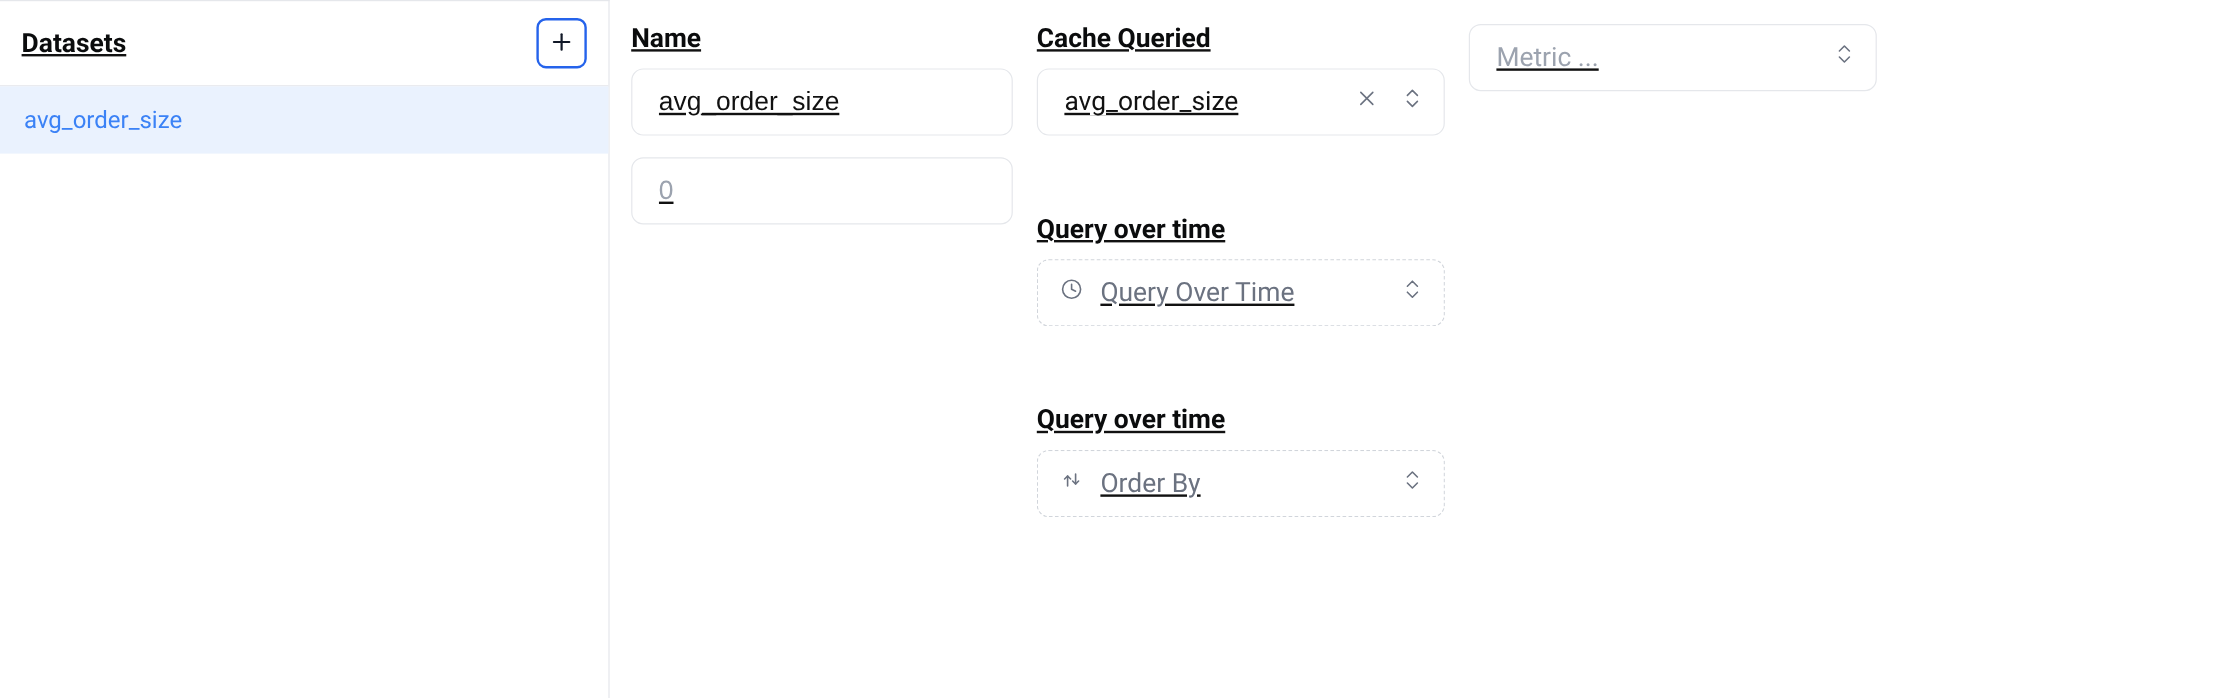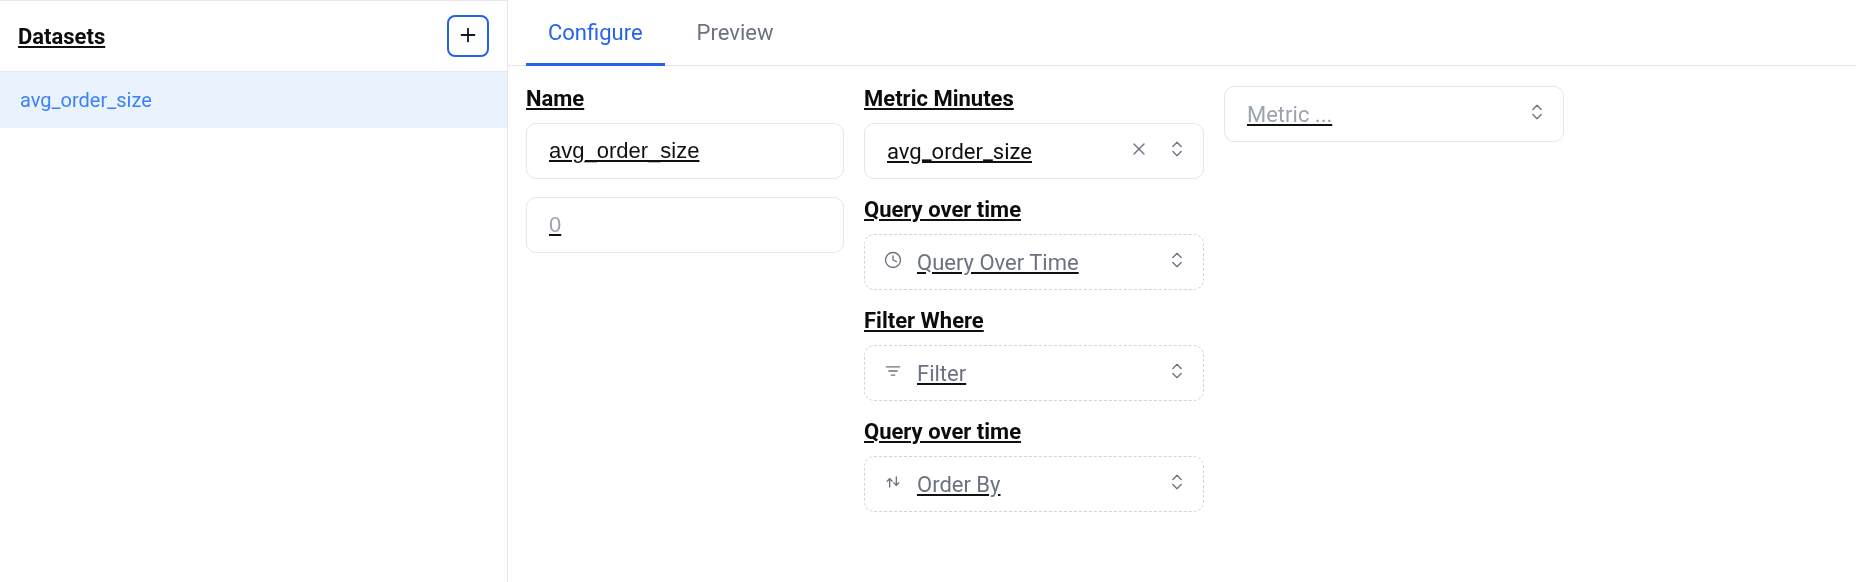--- a/index.html
+++ b/index.html
@@ -99,21 +99,21 @@
     display: flex;
     gap: 20px;
     margin-bottom: 18px;
   }
 
   .field { display: flex; flex-direction: column; gap: 12px; text-decoration: underline; }
   .field.name { width: 318px; }
   .field.metric { width: 340px; }
   .field.group { width: 340px; }
   .field.cache { width: 318px; }
-  .field.qot, .field.filter, .field.order { width: 340px; }
+  .field.qot, .field.filter, .field.order { width: 340px; margin-top: 48px; }
 
   .field-label {
     font-size: 22px;
     font-weight: 700;
     color: #0b0c0d;
   }
 
   
   .input-solid {
     height: 56px;
@@ -182,40 +182,32 @@
     </div>
     <div class="ds-list">
       <div class="ds-item selected">
         <span>avg_order_size</span>
       </div>
     </div>
   </aside>
 
   <main class="main">
 
-    <div class="tabs">
-      <div class="tab active">
-        <span>Configure</span>
-      </div>
-      <div class="tab">
-        <span>Preview</span>
-      </div>
-    </div>
 
     <div class="form-area">
 
       <div class="row">
 
         <div class="field name">
           <div class="field-label">Name</div>
           <input class="input-solid" type="text" value="avg_order_size" style="">
         </div>
 
         <div class="field metric">
-          <div class="field-label">Metric Minutes</div>
+          <div class="field-label">Cache Queried</div>
           <div class="select-solid">
             <span class="value">avg_order_size</span>
             <span class="actions">
               <span class="x-icon">
                 <svg viewBox="0 0 24 24" stroke-linecap="round">
                     <line x1="6" y1="6" x2="18" y2="18"></line>
                     <line x1="6" y1="18" x2="18" y2="6"></line>
                   </svg>
               </span>
               <span class="chevrons-icon">
@@ -266,44 +258,20 @@
               <svg viewBox="0 0 24 24" stroke-linecap="round" stroke-linejoin="round">
                   <polyline points="7 9 12 4 17 9"></polyline>
                   <polyline points="7 15 12 20 17 15"></polyline>
                 </svg>
             </span>
           </div>
         </div>
 
       </div>
 
-      <div class="row">
-        <div class="field cache"></div>
-        <div class="field filter">
-          <div class="field-label">Filter Where</div>
-          <div class="select-dashed">
-            <span class="left">
-              <span class="filter-icon">
-                <svg viewBox="0 0 24 24" stroke-linecap="round">
-                    <line x1="4" y1="7" x2="20" y2="7"></line>
-                    <line x1="7" y1="12" x2="17" y2="12"></line>
-                    <line x1="10" y1="17" x2="14" y2="17"></line>
-                  </svg>
-              </span>
-              <span>Filter</span>
-            </span>
-            <span class="chevrons-icon">
-              <svg viewBox="0 0 24 24" stroke-linecap="round" stroke-linejoin="round">
-                  <polyline points="7 9 12 4 17 9"></polyline>
-                  <polyline points="7 15 12 20 17 15"></polyline>
-                </svg>
-            </span>
-          </div>
-        </div>
-      </div>
 
       <div class="row">
         <div class="field cache"></div>
         <div class="field order">
           <div class="field-label">Query over time</div>
           <div class="select-dashed">
             <span class="left">
               <span class="sort-icon">
                 <svg viewBox="0 0 24 24" stroke-linecap="round" stroke-linejoin="round">
                     <polyline points="8 8 8 18"></polyline>

